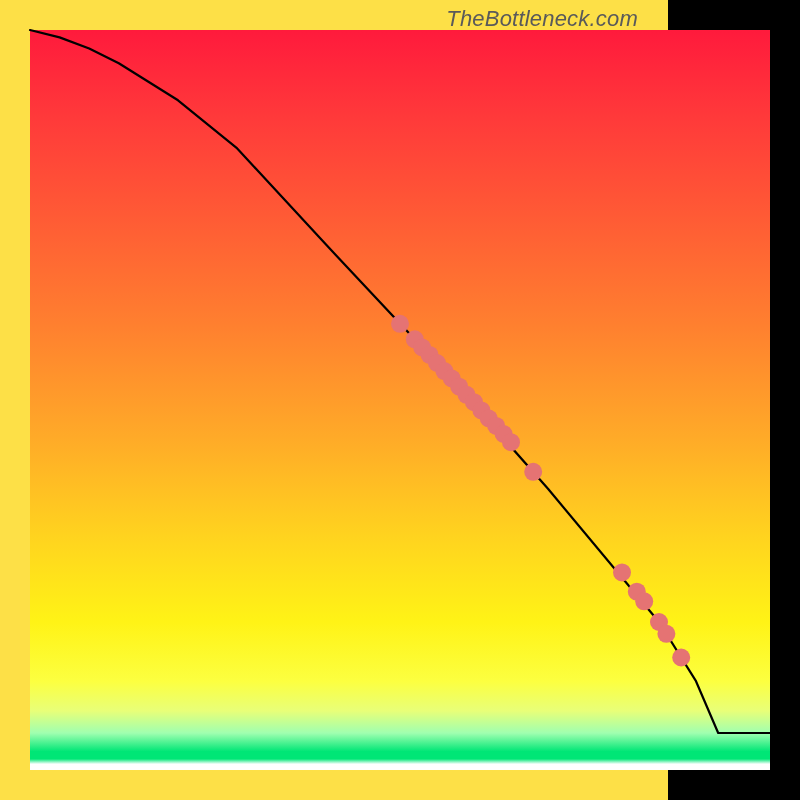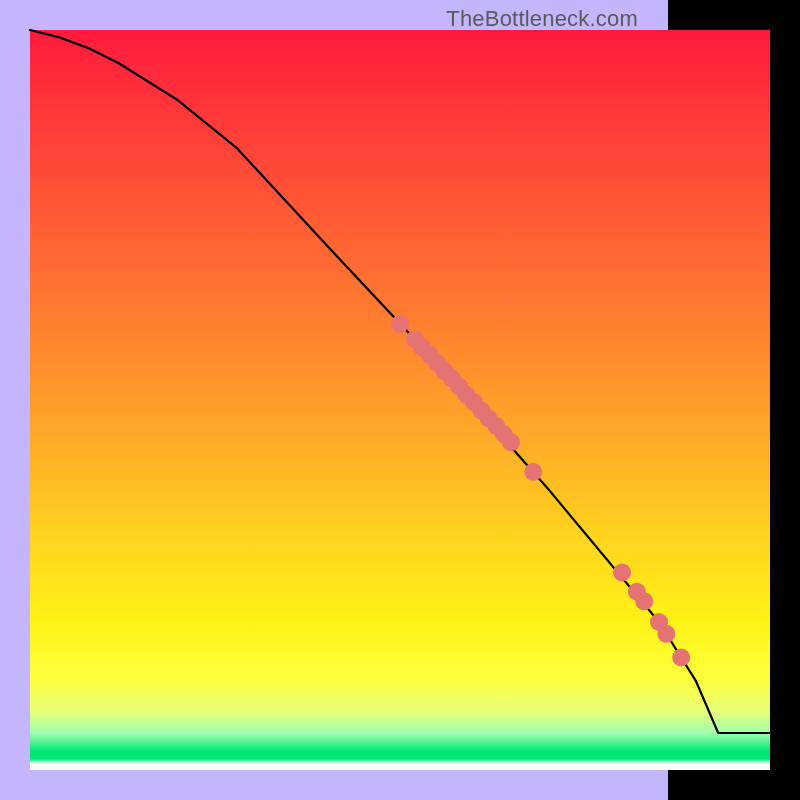--- a/index.html
+++ b/index.html
@@ -8,21 +8,22 @@
     width: 800px;
     height: 800px;
     overflow: hidden;
     background: #000;
     font-family: Arial, Helvetica, sans-serif;
   }
   .frame {
     position: relative;
     width: 668px;
     height: 800px;
-    background: #c4b5fd;
+    background: #fde047;
+    font-style: italic;
   }
   .plot {
     position: absolute;
     left: 30px;
     top: 30px;
     width: 740px;
     height: 740px;
     
     background:
       linear-gradient(

